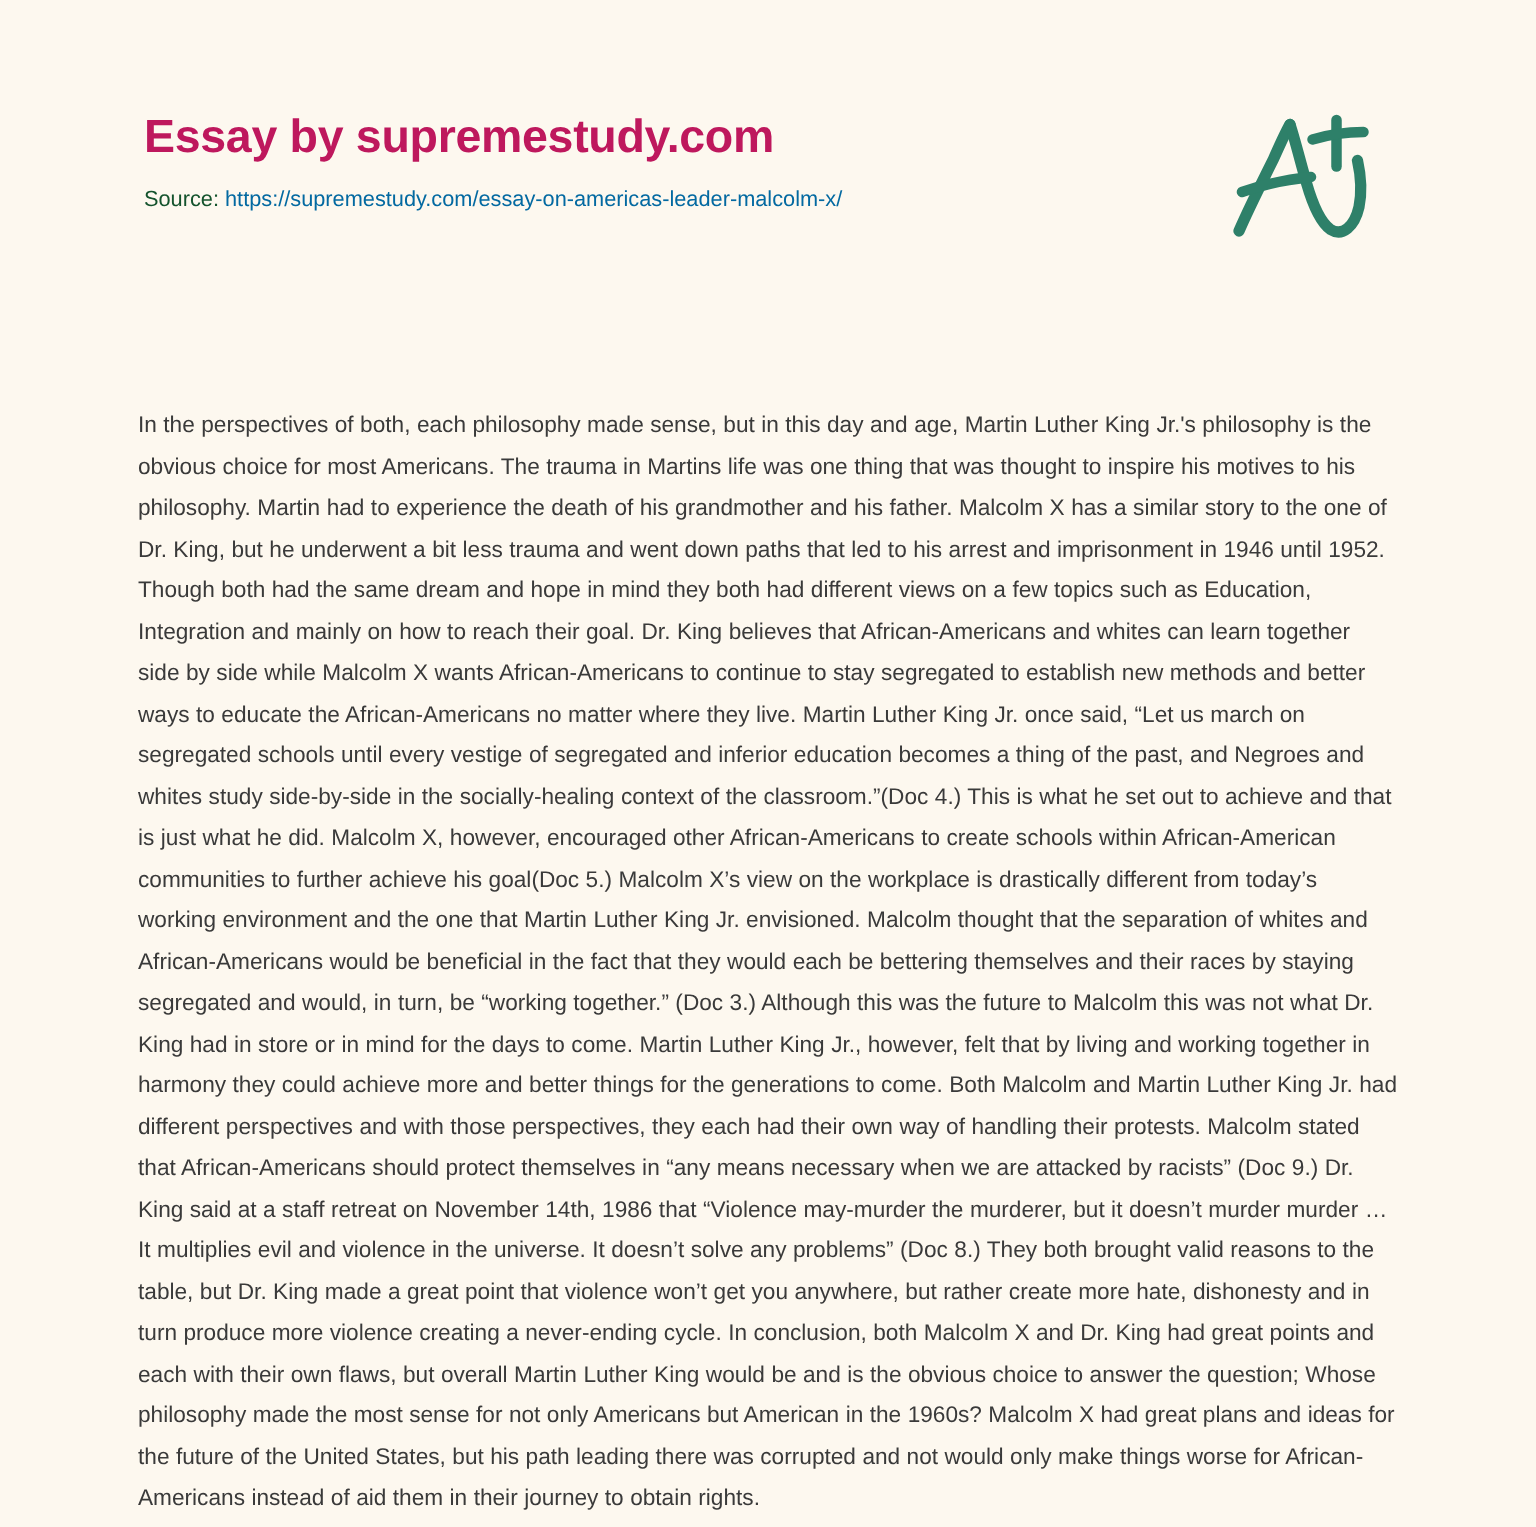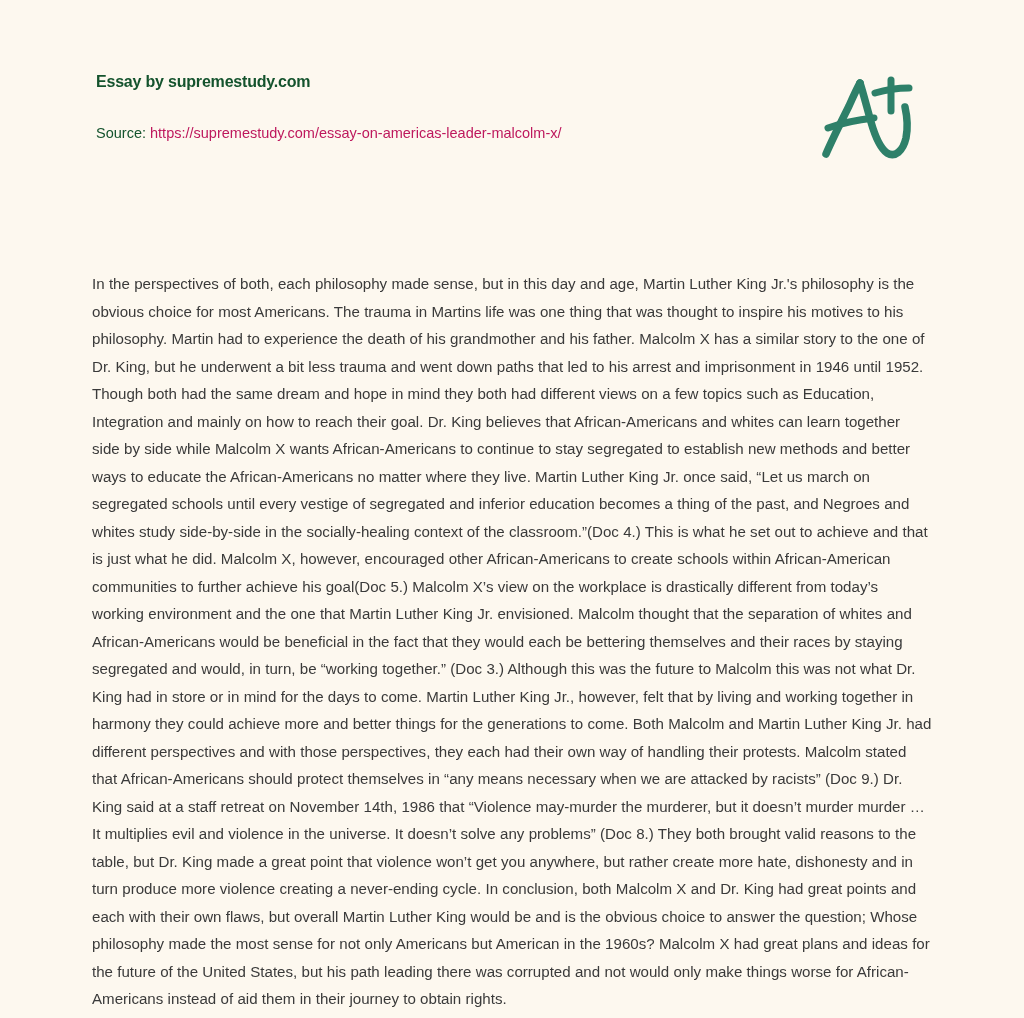--- a/index.html
+++ b/index.html
@@ -30,44 +30,44 @@
     left: 0;
     top: 0;
     width: 1024px;
     height: 200px;
   }
 
   .byline {
     position: absolute;
     left: 96px;
     top: 72px;
-    font-size: 16px;
+    font-size: 31px;
     font-weight: bold;
     letter-spacing: -0.2px;
-    color: #14532d;
+    color: #be185d;
     white-space: nowrap;
     line-height: 1.2;
   }
 
   .source-line {
     position: absolute;
     left: 96px;
     top: 124px;
     font-size: 14.5px;
     color: #7b7b7b;
     white-space: nowrap;
     line-height: 1.3;
   }
 
   .source-label {
     color: #14532d;
   }
 
   .source-url {
-    color: #be185d;
+    color: #0369a1;
     text-decoration: none;
   }
 
   
   .logo {
     position: absolute;
     left: 812px;
     top: 66px;
     width: 112px;
     height: 104px;

